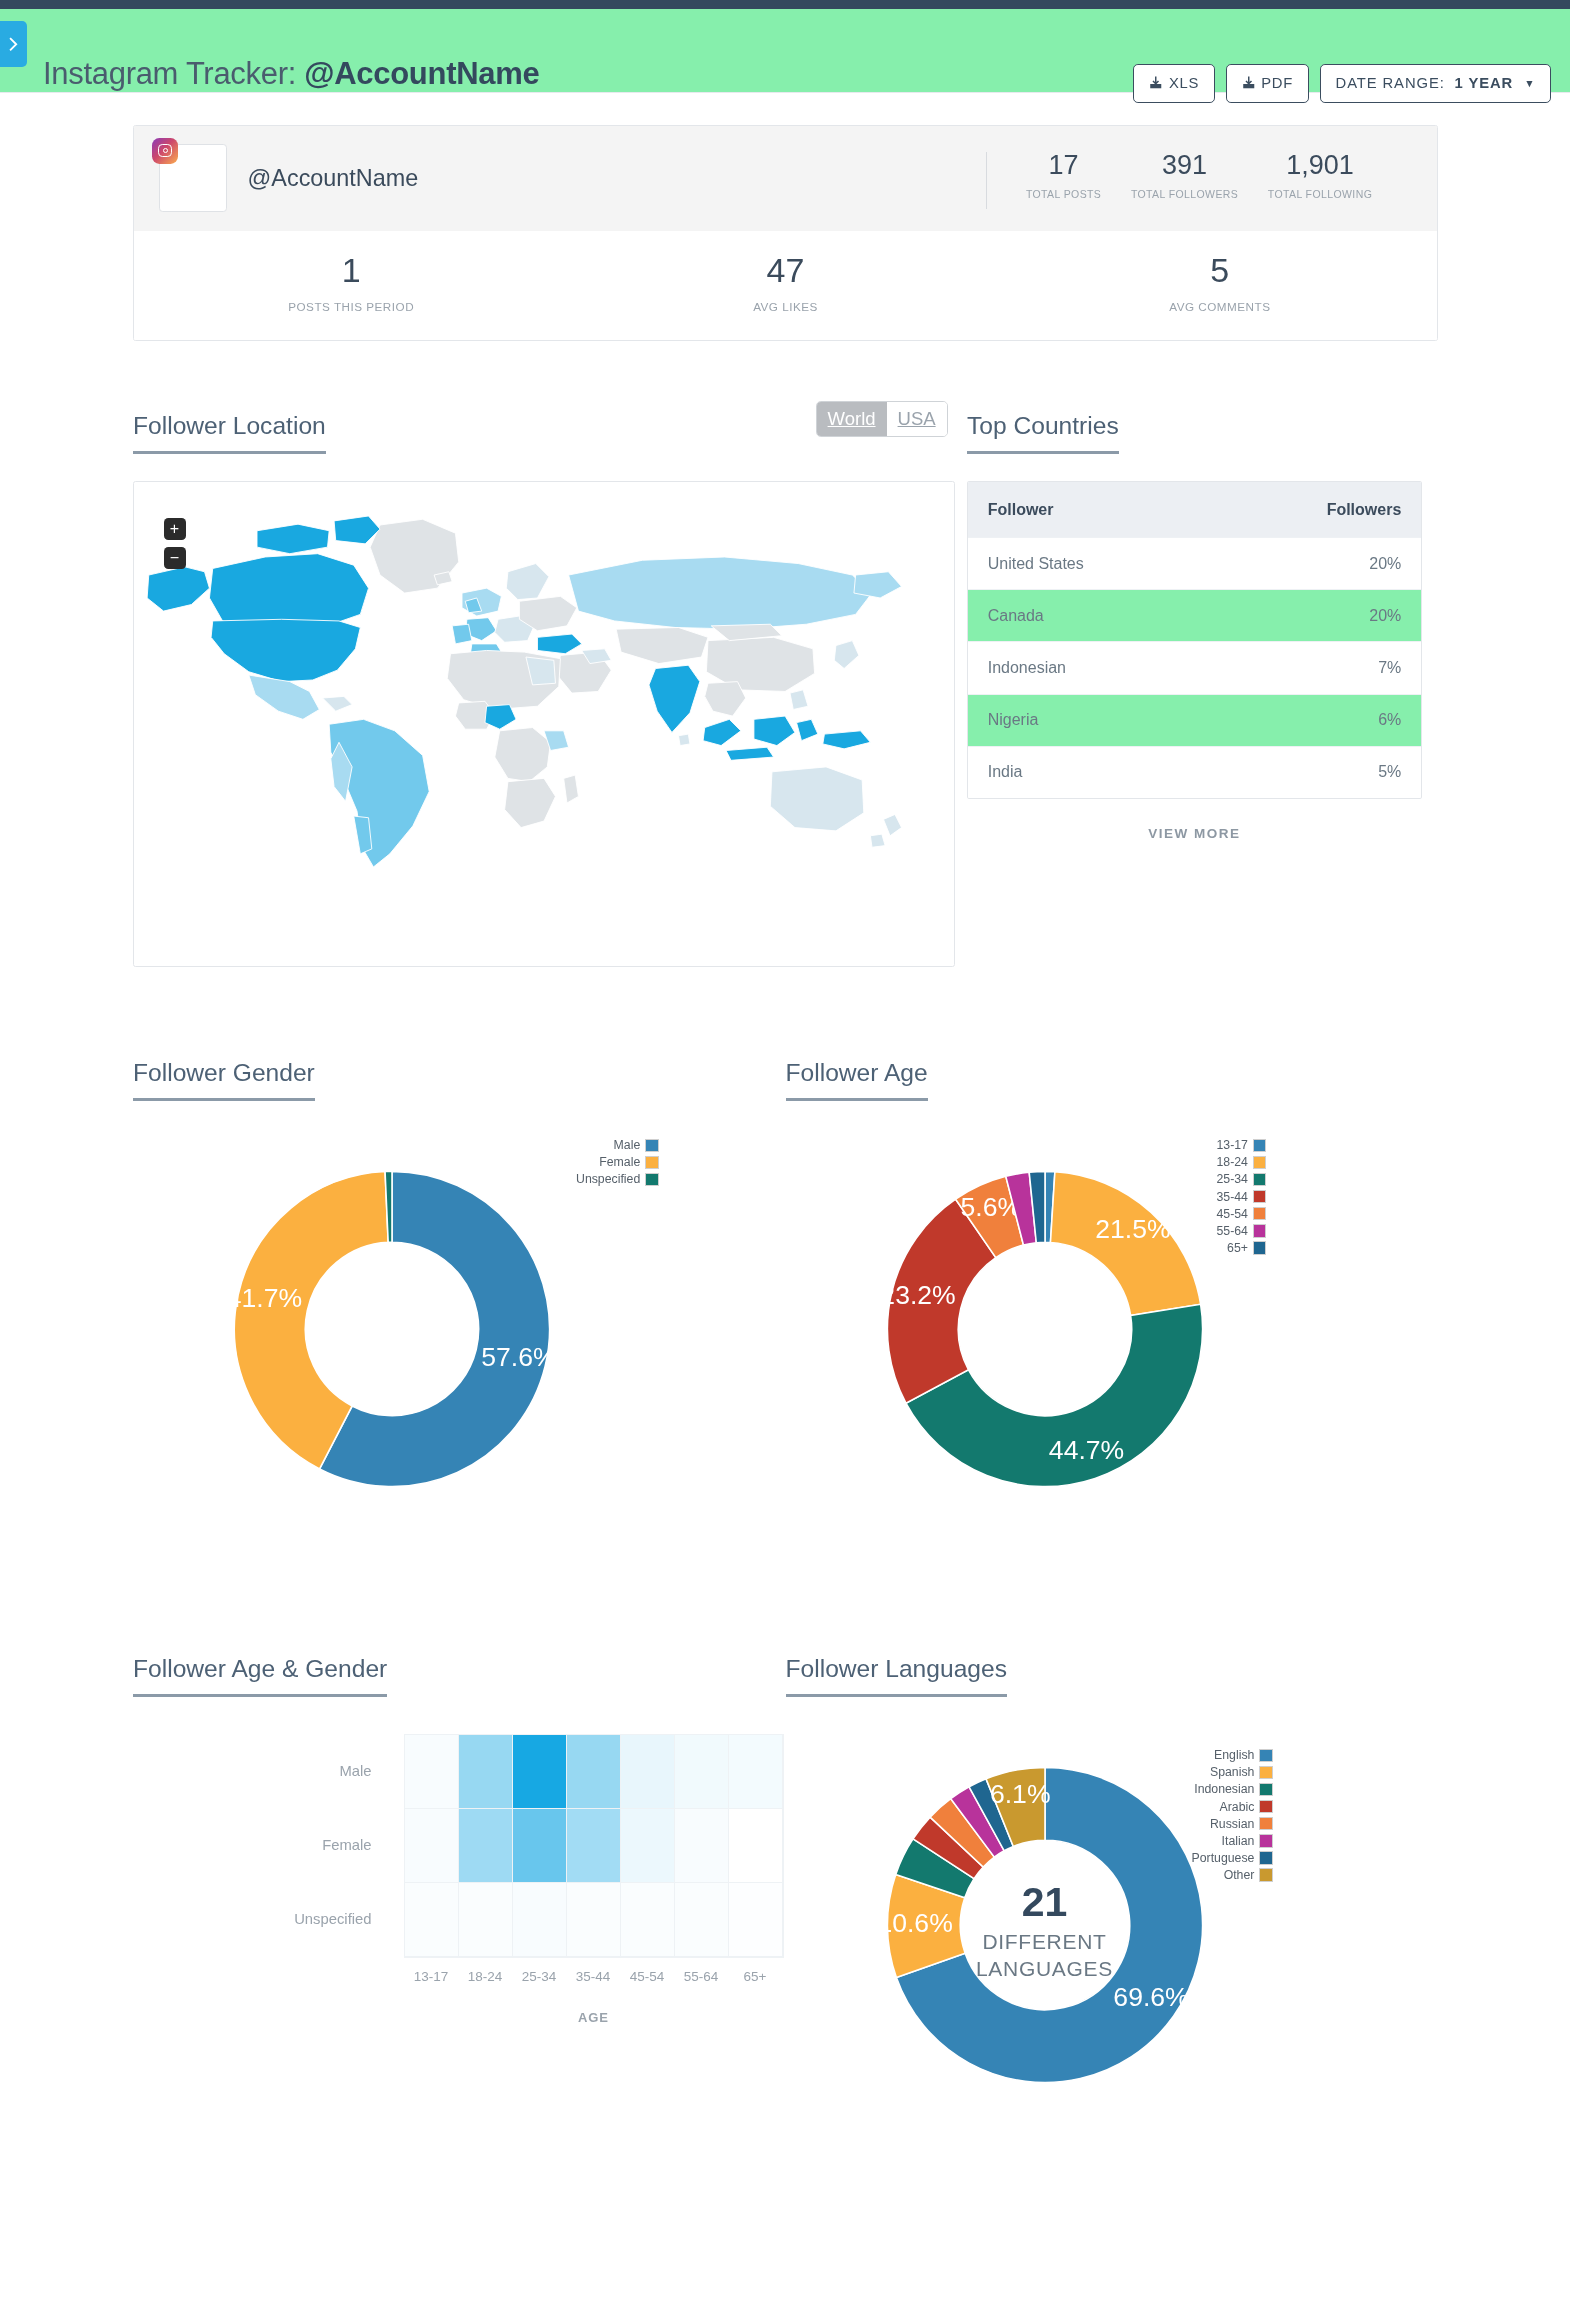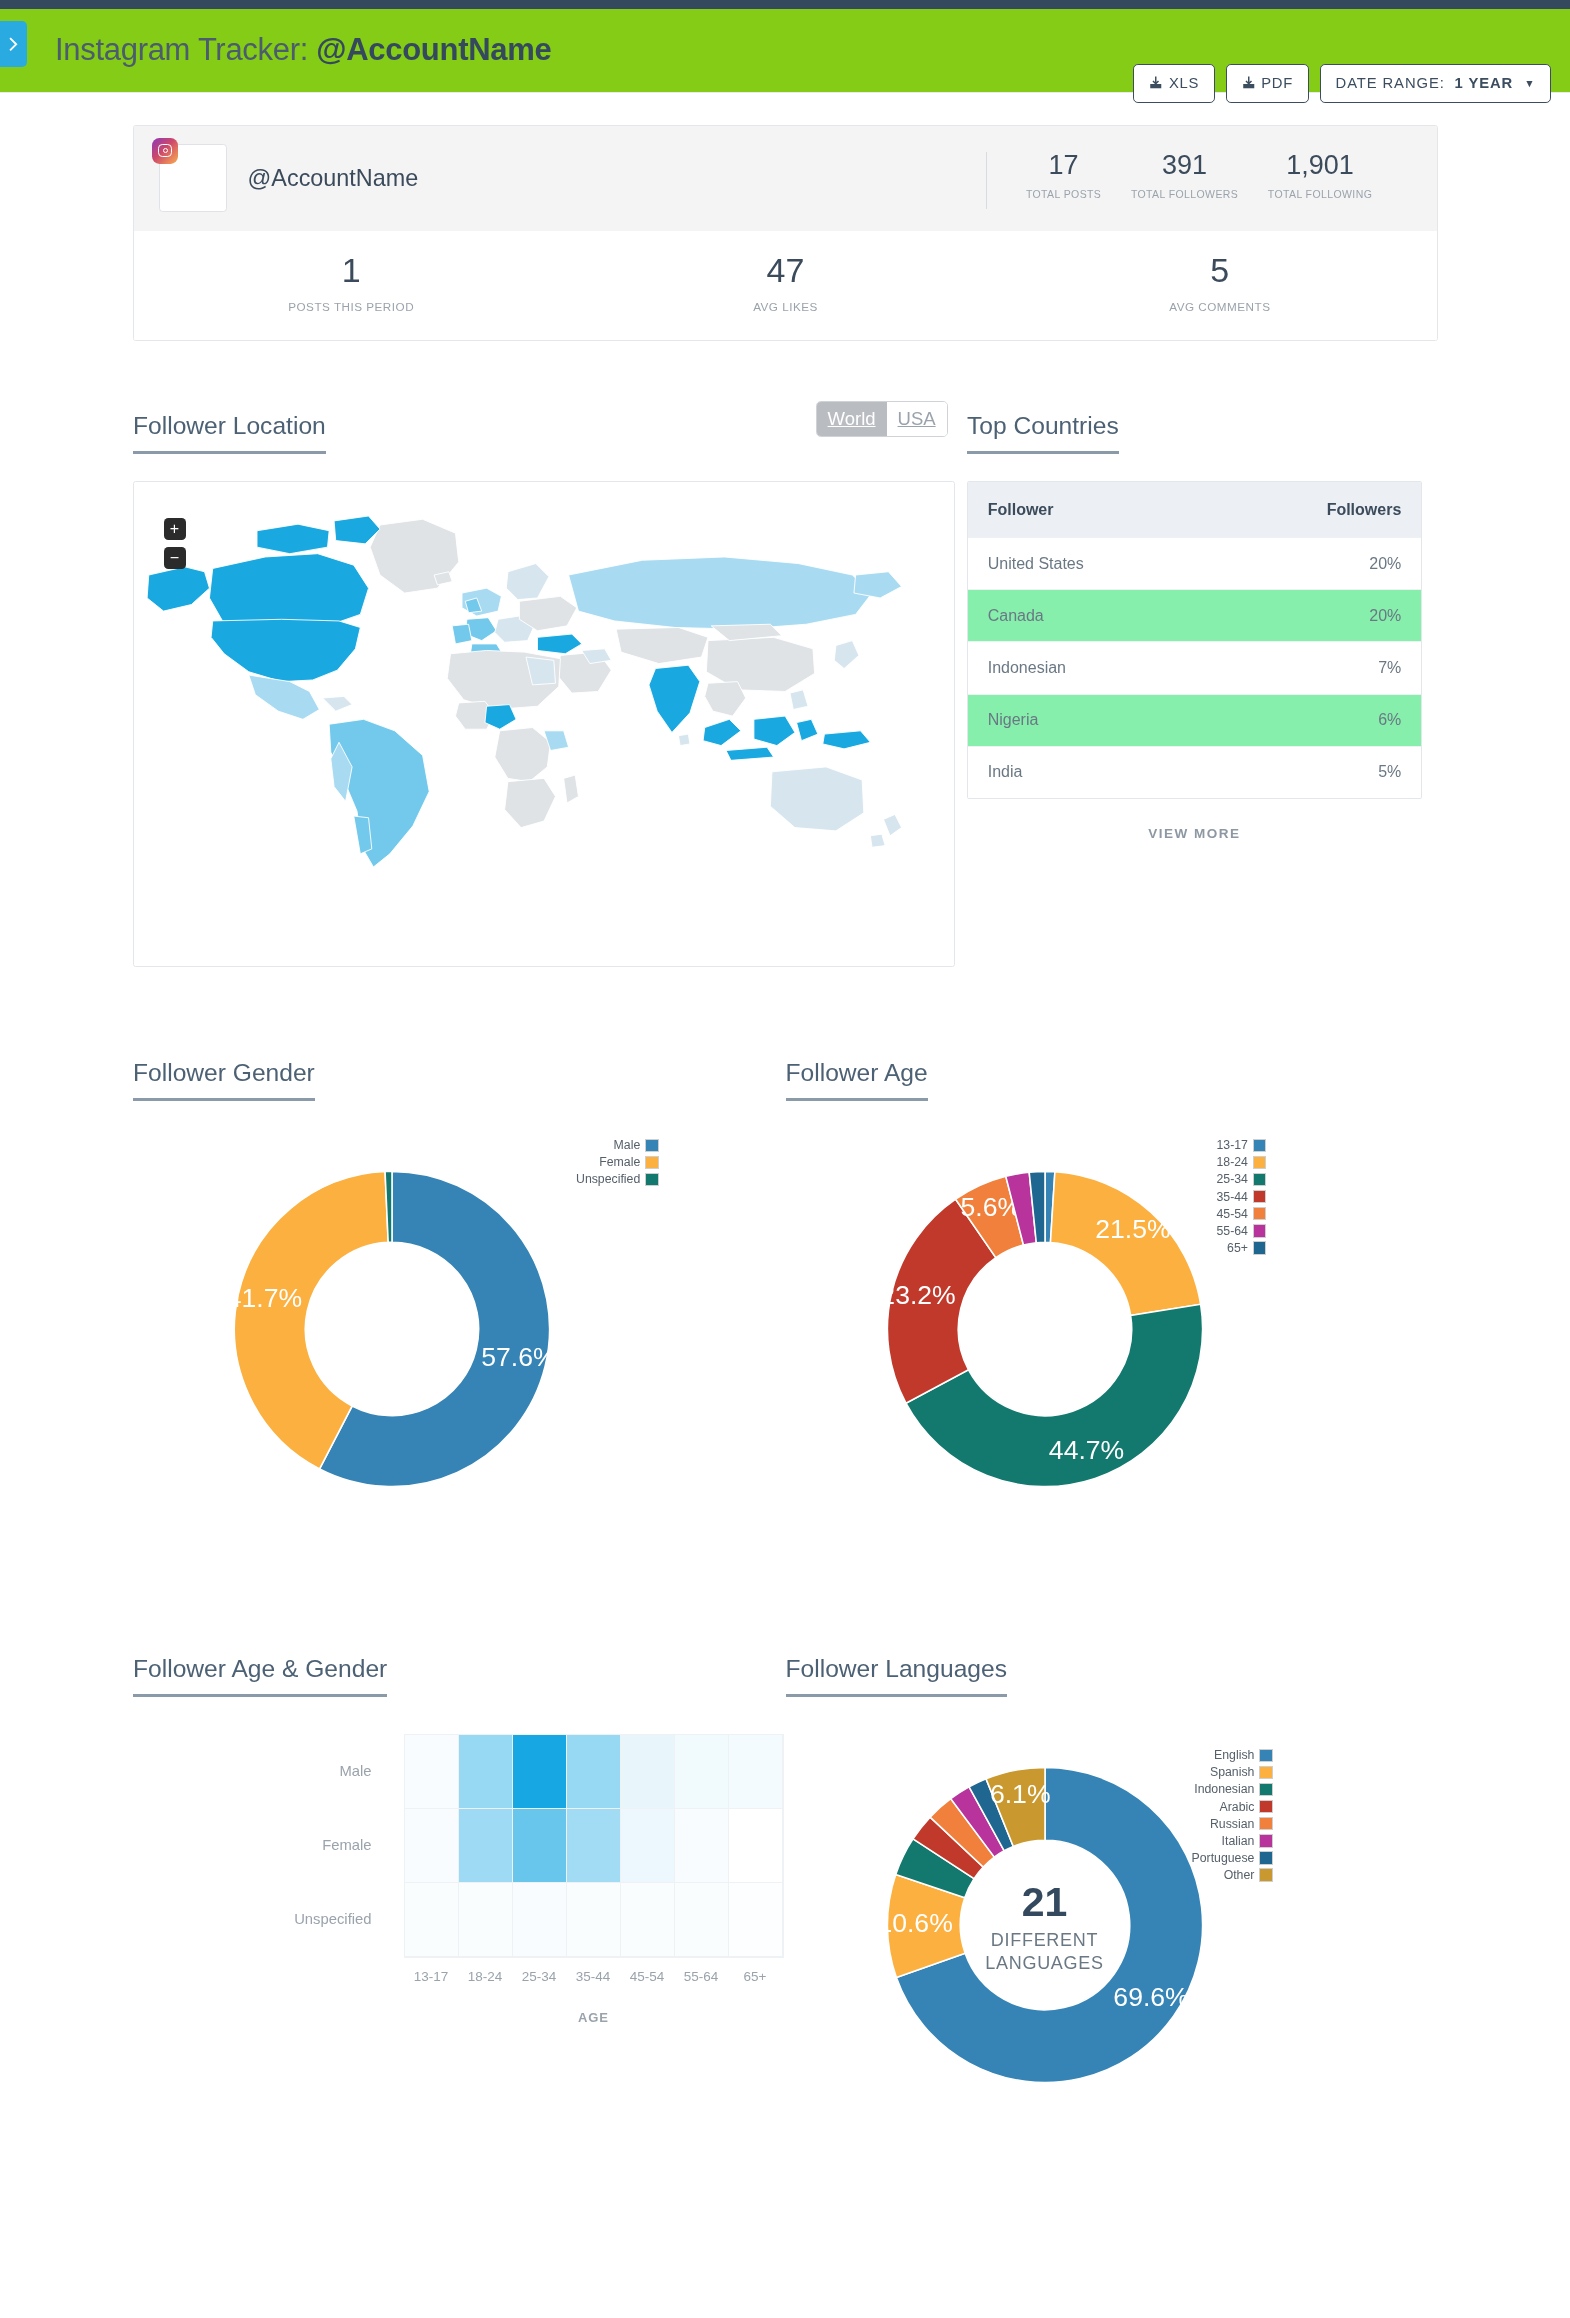--- a/index.html
+++ b/index.html
@@ -13,25 +13,24 @@
 
   
   .topstrip {
     height: 8.6px;
     background: #34495e;
     width: 100%;
   }
   .header {
     position: relative;
     height: 84px;
-    background: #84cc16;
+    background: #86efac;
     border-bottom: 1.8px solid #e7eaee;
     display: flex;
-    align-items: center;
-    padding-left: 12px;
+    align-items: flex-end;
   }
   .sidebar-toggle {
     position: absolute;
     left: 0;
     top: 12.3px;
     width: 27px;
     height: 46px;
     background: #29abe2;
     border-radius: 0 4.9px 4.9px 0;
     display: flex;
@@ -295,21 +294,21 @@
     text-align: center; font-size: 13px; font-weight: 700; letter-spacing: 0.9px; color: #9aa3ac;
   }
 
   
   .lang-center {
     position: absolute;
     text-align: center;
     pointer-events: none;
   }
   .lang-center .num { font-size: 41px; font-weight: 700; color: #34495e; line-height: 1; }
-  .lang-center .sub { margin-top: 6.2px; font-size: 18px; color: #6a7884; letter-spacing: 0.7px; line-height: 1.25; }
+  .lang-center .sub { margin-top: 6.2px; font-size: 21px; color: #6a7884; letter-spacing: 0.7px; line-height: 1.25; }
 
   .slice-label { fill: #ffffff; font-size: 27px; font-weight: 400; font-family: "Liberation Sans", sans-serif; }
 </style>
 </head>
 <body>
 
 <div class="topstrip"></div>
 
 <div class="header">
   <div class="sidebar-toggle">

